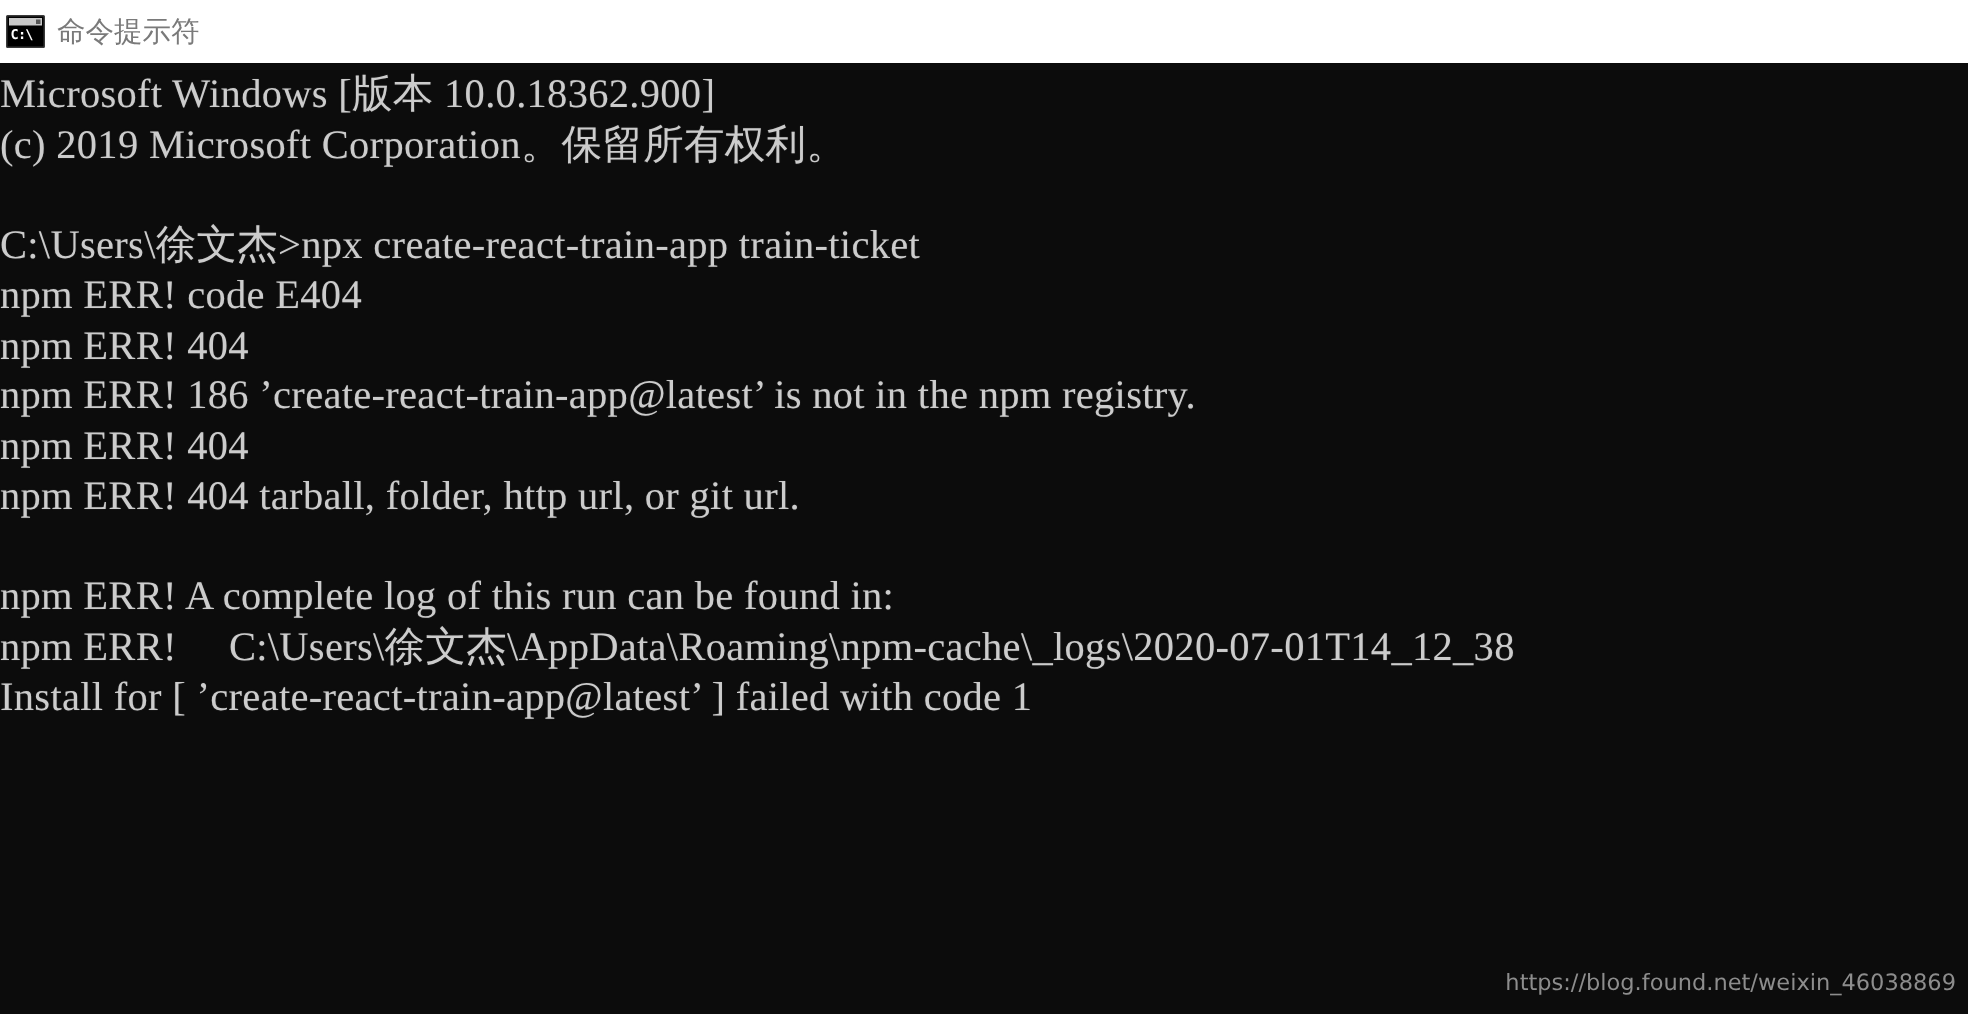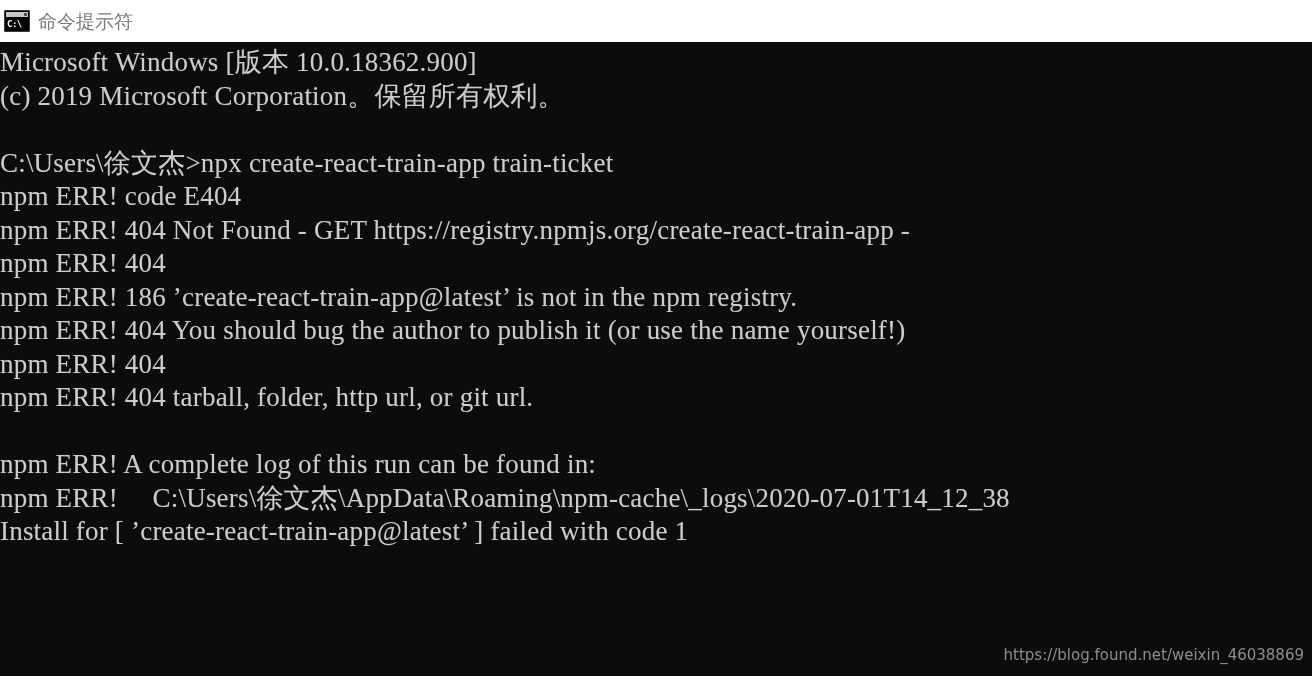--- a/index.html
+++ b/index.html
@@ -142,24 +142,22 @@
     <div id="title-text">命令提示符</div>
   </div>
 
   <div id="console">
     <div id="console-lines">
         <div class="cline">Microsoft Windows [版本 10.0.18362.900]</div>
         <div class="cline">(c) 2019 Microsoft Corporation。保留所有权利。</div>
         <div class="cline blank"></div>
         <div class="cline">C:\Users\徐文杰&gt;npx create-react-train-app train-ticket</div>
         <div class="cline">npm ERR! code E404</div>
-        <div class="cline">npm ERR! 404 Not Found - GET https://registry.npmjs.org/create-react-train-app -</div>
         <div class="cline">npm ERR! 404</div>
         <div class="cline">npm ERR! 186 ’create-react-train-app@latest’ is not in the npm registry.</div>
-        <div class="cline">npm ERR! 404 You should bug the author to publish it (or use the name yourself!)</div>
         <div class="cline">npm ERR! 404</div>
         <div class="cline">npm ERR! 404 tarball, folder, http url, or git url.</div>
         <div class="cline blank"></div>
         <div class="cline">npm ERR! A complete log of this run can be found in:</div>
         <div class="cline">npm ERR!     C:\Users\徐文杰\AppData\Roaming\npm-cache\_logs\2020-07-01T14_12_38</div>
         <div class="cline">Install for [ ’create-react-train-app@latest’ ] failed with code 1</div>
         <div class="cline blank"></div>
       </div>
     <div id="watermark">https://blog.found.net/weixin_46038869</div>
   </div>

